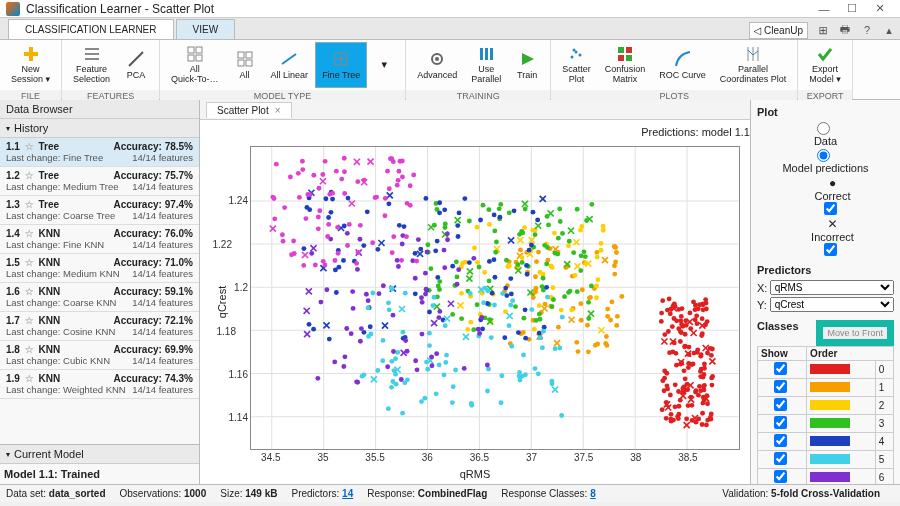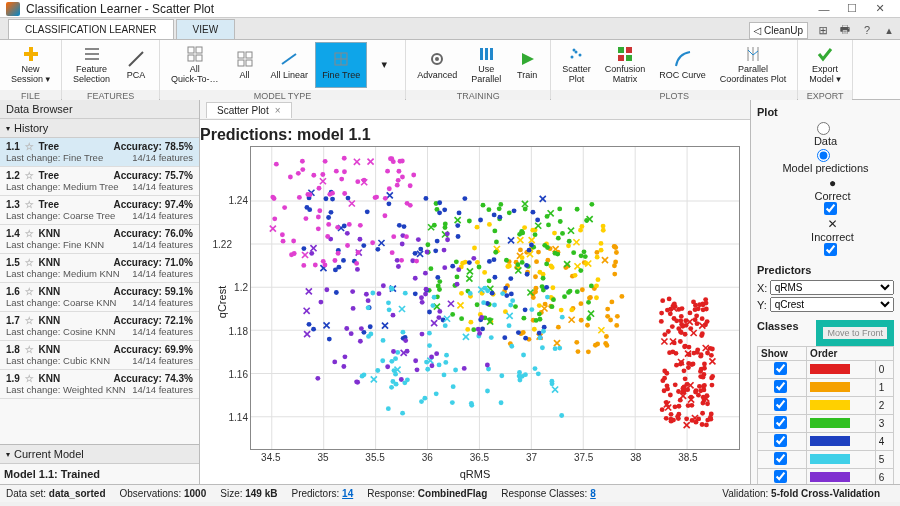--- a/index.html
+++ b/index.html
@@ -31,21 +31,21 @@
 .hitem.sel { background: #d7eaf5; }
 .hitem .row1 { display: flex; justify-content: space-between; font-weight: bold; }
 .hitem .row2 { display: flex; justify-content: space-between; color: #555; font-size: 9.5px; }
 .hitem .star { color: #bbb; margin: 0 2px; }
 .curmodel { border-top: 1px solid #bbb; }
 .center { flex: 1; background: #fff; display: flex; flex-direction: column; position: relative; }
 .doctab { height: 20px; display: flex; align-items: center; border-bottom: 1px solid #ccc; background: #f4f4f4; }
 .doctab .dt { background: #fff; border: 1px solid #ccc; border-bottom: none; padding: 2px 10px; font-size: 10px; margin-left: 6px; display: flex; align-items: center; }
 .doctab .dt .x { margin-left: 6px; color: #888; }
 .plotarea { flex: 1; position: relative; }
-.plottitle { position: absolute; top: 6px; left: 0; right: 0; text-align: left; font-weight: bold; font-size: 16px; }
+.plottitle { position: absolute; top: 6px; left: 0; right: 0; text-align: right; font-weight: normal; font-size: 11px; }
 .axes { position: absolute; left: 50px; top: 26px; right: 10px; bottom: 34px; border: 1px solid #888; background: #fff; }
 .grid line { stroke: #e0e0e0; stroke-width: 1; }
 .ylabel { position: absolute; left: 6px; top: 50%; transform: translateY(-50%) rotate(-90deg); font-size: 11px; transform-origin: center; }
 .xlabel { position: absolute; bottom: 4px; left: 0; right: 0; text-align: center; font-size: 11px; }
 .ticks { position: absolute; font-size: 10px; color: #333; }
 .right { width: 150px; background: #f8f8f8; border-left: 1px solid #bbb; padding: 6px; font-size: 11px; overflow-y: auto; }
 .right .sec { margin-bottom: 8px; }
 .right .sechdr { font-weight: bold; margin-bottom: 4px; }
 .right label { display: flex; align-items: center; margin: 2px 0; flex-direction: column; }
 .right input[type=radio], .right input[type=checkbox] { margin-right: 4px; }
@@ -1385,21 +1385,21 @@
             <circle cx="111.2238858243595" cy="32.90665417401465" r="2.4" fill="#e040d0"></circle>
             <circle cx="76.42982225724576" cy="76.91982657260411" r="2.4" fill="#e040d0"></circle>
             <circle cx="21.44663339462436" cy="49.75244341563746" r="2.4" fill="#e040d0"></circle>
             <circle cx="148.82751072585629" cy="13.904504703115492" r="2.4" fill="#e040d0"></circle>
             <circle cx="89.21075212328212" cy="31.876010435037983" r="2.4" fill="#e040d0"></circle>
           </svg>
       </div>
       <div id="yticks" class="ticks" style="left:22px;top:26px;bottom:34px;width:26px;text-align:right">
           <div style="position: absolute; right: 0px; top: 89.2857%; transform: translateY(-50%);">1.14</div>
           <div style="position: absolute; right: 0px; top: 75%; transform: translateY(-50%);">1.16</div>
-          <div style="position: absolute; right: 0px; top: 60.7143%; transform: translateY(-50%); text-align: right;">1.18</div>
+          <div style="position: absolute; right: 12px; top: 60.7143%; transform: translateY(-50%); text-align: right;">1.18</div>
           <div style="position: absolute; right: 0px; top: 46.4286%; transform: translateY(-50%);">1.2</div>
           <div style="position: absolute; right: 16px; top: 32.1429%; transform: translateY(-50%);">1.22</div>
           <div style="position: absolute; right: 0px; top: 17.8571%; transform: translateY(-50%);">1.24</div>
         </div>
       <div id="xticks" class="ticks" style="left:50px;right:10px;bottom:18px;height:14px">
           <div style="position: absolute; left: 4.25532%; transform: translateX(-50%);">34.5</div>
           <div style="position: absolute; left: 14.8936%; transform: translateX(-50%);">35</div>
           <div style="position: absolute; left: 25.5319%; transform: translateX(-50%);">35.5</div>
           <div style="position: absolute; left: 36.1702%; transform: translateX(-50%);">36</div>
           <div style="position: absolute; left: 46.8085%; transform: translateX(-50%);">36.5</div>

